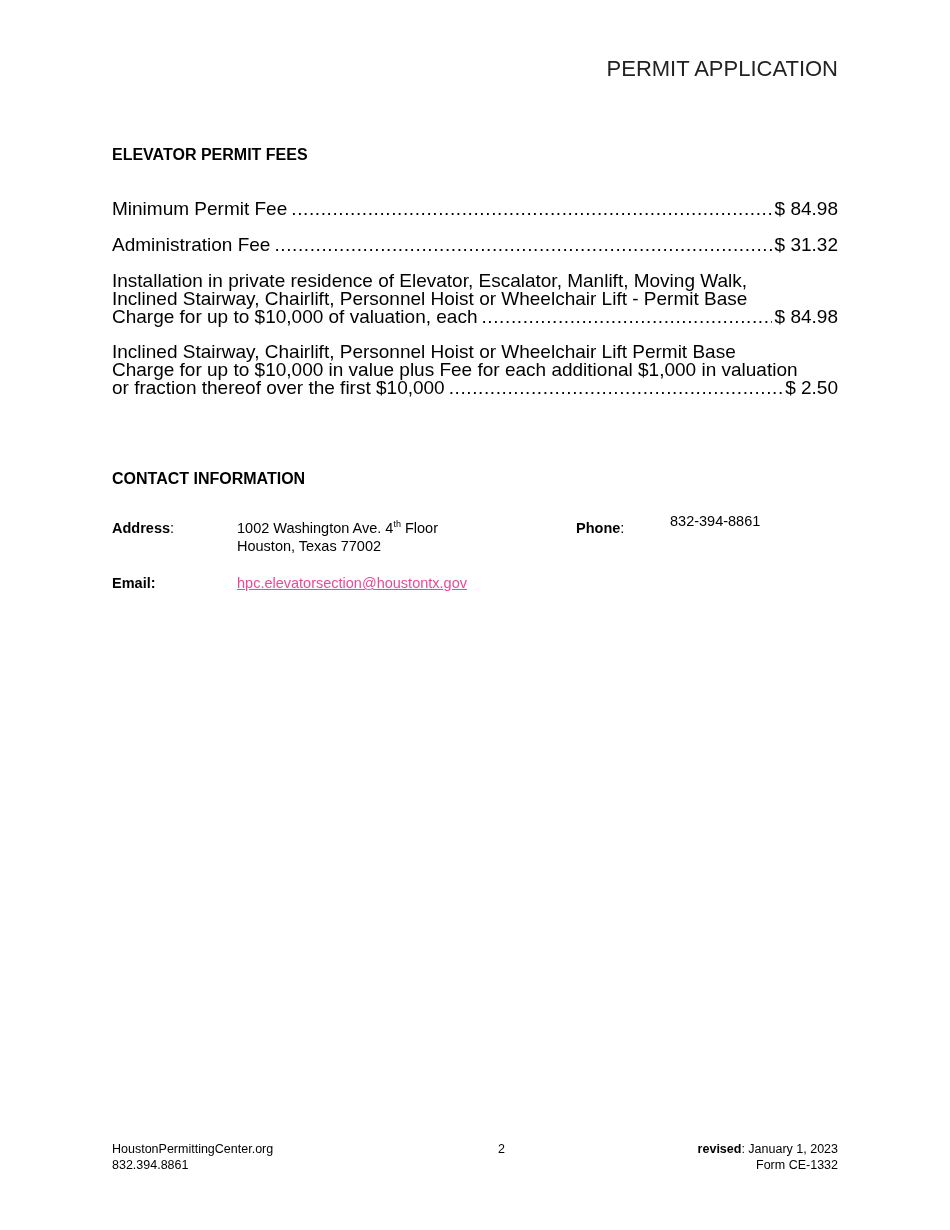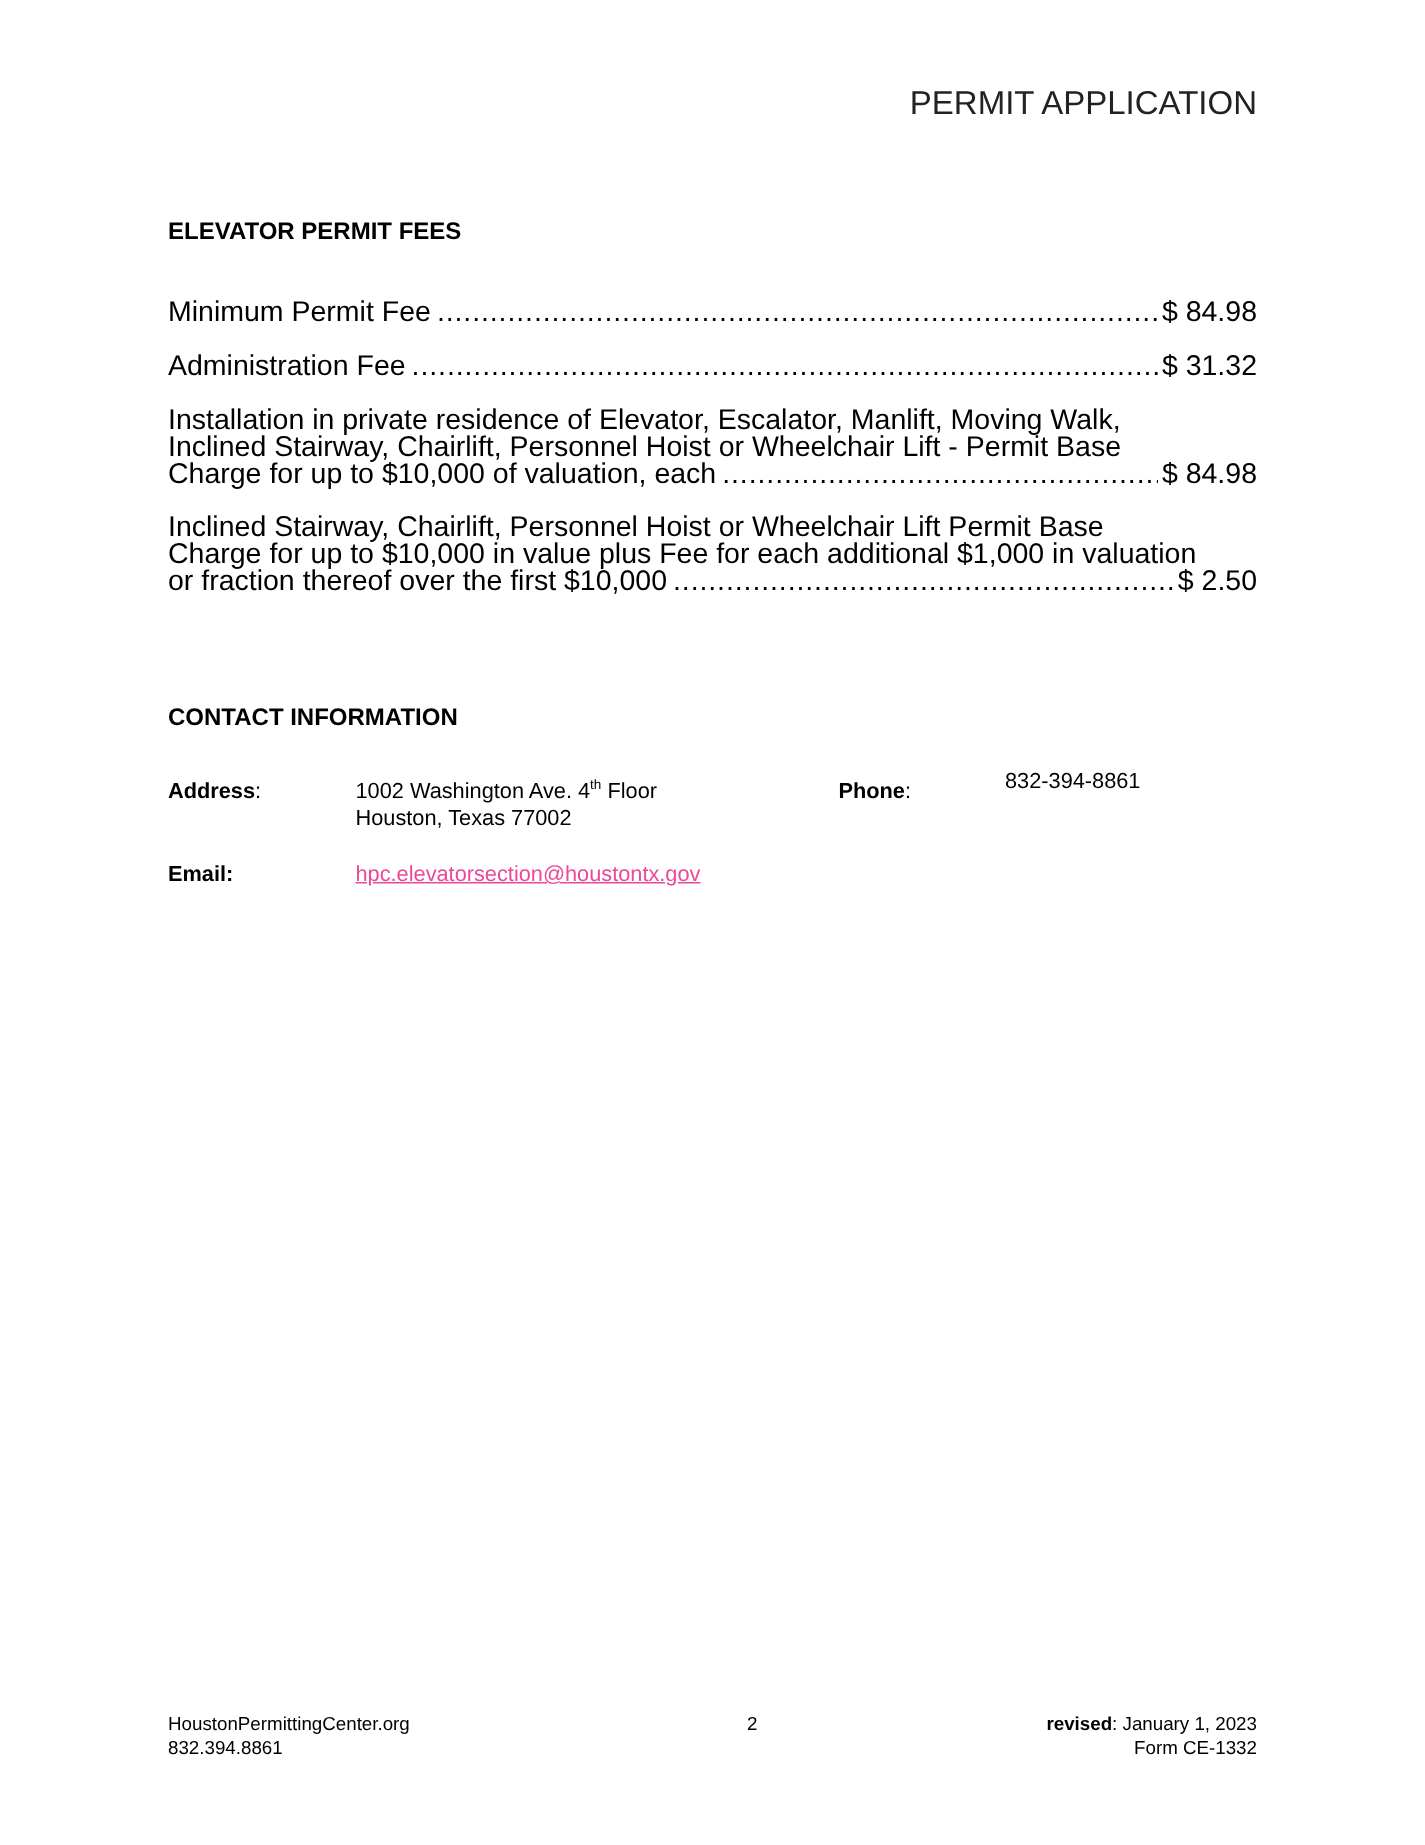--- a/index.html
+++ b/index.html
@@ -80,21 +80,21 @@
 <div class="section-heading" style="top:470px;">CONTACT INFORMATION</div>
 
 <div class="contact" style="left:112px; top:519px;">
   <span class="lbl">Address</span><span>:</span>
 </div>
 <div class="contact" style="left:237px; top:519px;">
   <div><span>1002 Washington Ave. 4</span><sup>th</sup><span> Floor</span></div>
   <div>Houston, Texas 77002</div>
 </div>
 
-<div class="contact" style="left:559px; top:519px;">
+<div class="contact" style="left:576px; top:519px;">
   <span class="lbl">Phone</span><span>:</span>
 </div>
 <div class="contact" style="left:670px; top:512px;">832-394-8861</div>
 
 <div class="contact lbl" style="left:112px; top:574px; font-weight:bold;">Email:</div>
 <div class="contact" style="left:237px; top:574px;">
   <a href="#">hpc.elevatorsection@houstontx.gov</a>
 </div>
 
 <div class="footer" style="left:112px;">

